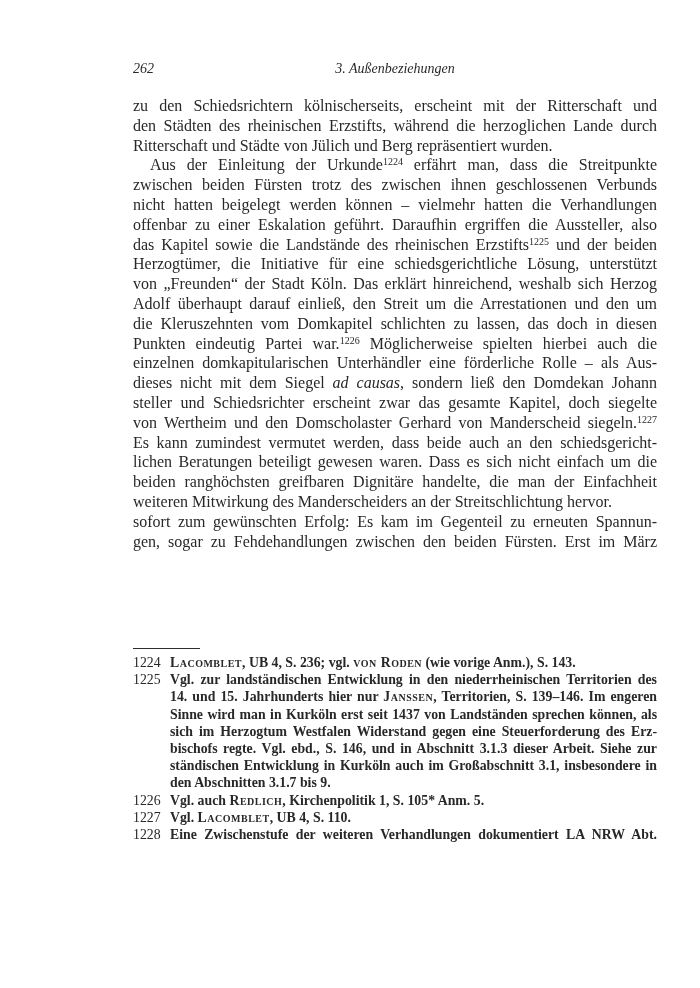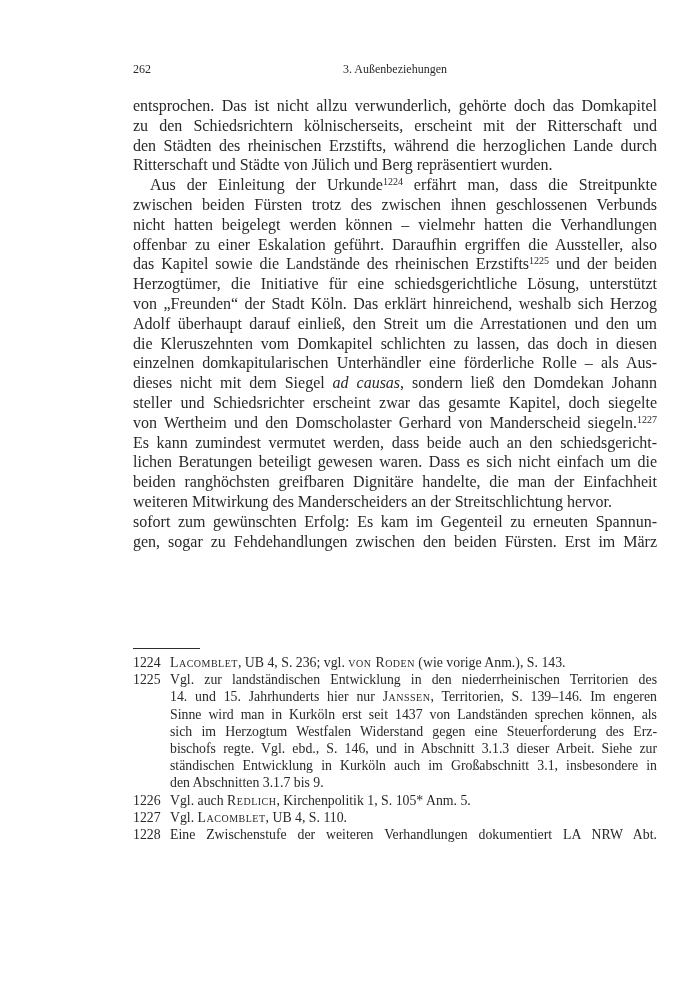--- a/index.html
+++ b/index.html
@@ -5,65 +5,65 @@
   * { margin:0; padding:0; box-sizing:border-box; }
   html, body { width:700px; height:988px; }
   body {
     background:#ffffff;
     font-family:"Liberation Serif","DejaVu Serif",serif;
     color:#282828;
     -webkit-font-smoothing:antialiased;
   }
   .page { position:relative; width:700px; height:988px; background:#ffffff; overflow:hidden; }
 
-  .header { position:absolute; left:133px; width:524px; top:60px; font-size:12px; line-height:18px; }
+  .header { position:absolute; left:133px; width:524px; top:60px; font-size:14px; line-height:18px;font-style:italic; }
   .page-num { position:absolute; left:0; top:0; }
   .running { text-align:center; }
 
   .body-text { position:absolute; left:133px; width:524px; top:96px; font-size:16px; line-height:19.8px; }
   .line { text-align:justify; text-align-last:justify; height:19.8px; overflow:hidden; }
   .line.last { text-align-last:left; }
   .line.indent { text-indent:17px; }
 
   .sup { font-size:10px; position:relative; top:-5px; line-height:0; }
   .it { font-style:italic; }
   .sc { font-variant:small-caps; letter-spacing:0.5px; }
 
   .fn-rule { position:absolute; left:133px; top:648px; width:67px; height:0; border-top:1.2px solid #2e2e2e; }
 
   .footnotes { position:absolute; left:133px; width:524px; top:654px; font-size:13.8px; line-height:17.2px; }
   .fn { display:flex; }
   .fn-num { flex:0 0 37px; width:37px; }
-  .fn-text { flex:1 1 auto; min-width:0; }
+  .fn-text { flex:1 1 auto; min-width:0;font-weight:bold; }
   .fn-line { text-align:justify; text-align-last:justify; height:17.2px; overflow:hidden; }
   .fn-line.last { text-align-last:left; }
 </style>
 </head>
 <body>
 
 <div class="page">
   <div class="header">
     <span class="page-num">262</span>
     <div class="running">3. Außenbeziehungen</div>
   </div>
 
   <div class="body-text">
-      <div class="line"><span>entsprochen. Das ist nicht allzu verwunderlich, gehörte doch das Domkapitel</span></div>
       <div class="line"><span>zu den Schiedsrichtern kölnischerseits, erscheint mit der Ritterschaft und</span></div>
       <div class="line"><span>den Städten des rheinischen Erzstifts, während die herzoglichen Lande durch</span></div>
       <div class="line last"><span>Ritterschaft und Städte von Jülich und Berg repräsentiert wurden.</span></div>
       <div class="line indent"><span>Aus der Einleitung der Urkunde</span><span class="sup">1224</span><span> erfährt man, dass die Streitpunkte</span></div>
       <div class="line"><span>zwischen beiden Fürsten trotz des zwischen ihnen geschlossenen Verbunds</span></div>
       <div class="line"><span>nicht hatten beigelegt werden können – vielmehr hatten die Verhandlungen</span></div>
       <div class="line"><span>offenbar zu einer Eskalation geführt. Daraufhin ergriffen die Aussteller, also</span></div>
       <div class="line"><span>das Kapitel sowie die Landstände des rheinischen Erzstifts</span><span class="sup">1225</span><span> und der beiden</span></div>
       <div class="line"><span>Herzogtümer, die Initiative für eine schiedsgerichtliche Lösung, unterstützt</span></div>
       <div class="line"><span>von „Freunden“ der Stadt Köln. Das erklärt hinreichend, weshalb sich Herzog</span></div>
       <div class="line"><span>Adolf überhaupt darauf einließ, den Streit um die Arrestationen und den um</span></div>
       <div class="line"><span>die Kleruszehnten vom Domkapitel schlichten zu lassen, das doch in diesen</span></div>
+      <div class="line"><span>Punkten eindeutig Partei war.</span><span class="sup">1226</span><span> Möglicherweise spielten hierbei auch die</span></div>
       <div class="line"><span>einzelnen domkapitularischen Unterhändler eine förderliche Rolle – als Aus-</span></div>
       <div class="line"><span>dieses nicht mit dem Siegel </span><span class="it">ad causas</span><span>, sondern ließ den Domdekan Johann</span></div>
       <div class="line"><span>steller und Schiedsrichter erscheint zwar das gesamte Kapitel, doch siegelte</span></div>
       <div class="line"><span>von Wertheim und den Domscholaster Gerhard von Manderscheid siegeln.</span><span class="sup">1227</span></div>
       <div class="line"><span>Es kann zumindest vermutet werden, dass beide auch an den schiedsgericht-</span></div>
       <div class="line"><span>lichen Beratungen beteiligt gewesen waren. Dass es sich nicht einfach um die</span></div>
       <div class="line"><span>beiden ranghöchsten greifbaren Dignitäre handelte, die man der Einfachheit</span></div>
       <div class="line last"><span>weiteren Mitwirkung des Manderscheiders an der Streitschlichtung hervor.</span></div>
       <div class="line"><span>sofort zum gewünschten Erfolg: Es kam im Gegenteil zu erneuten Spannun-</span></div>
       <div class="line"><span>gen, sogar zu Fehdehandlungen zwischen den beiden Fürsten. Erst im März</span></div>

